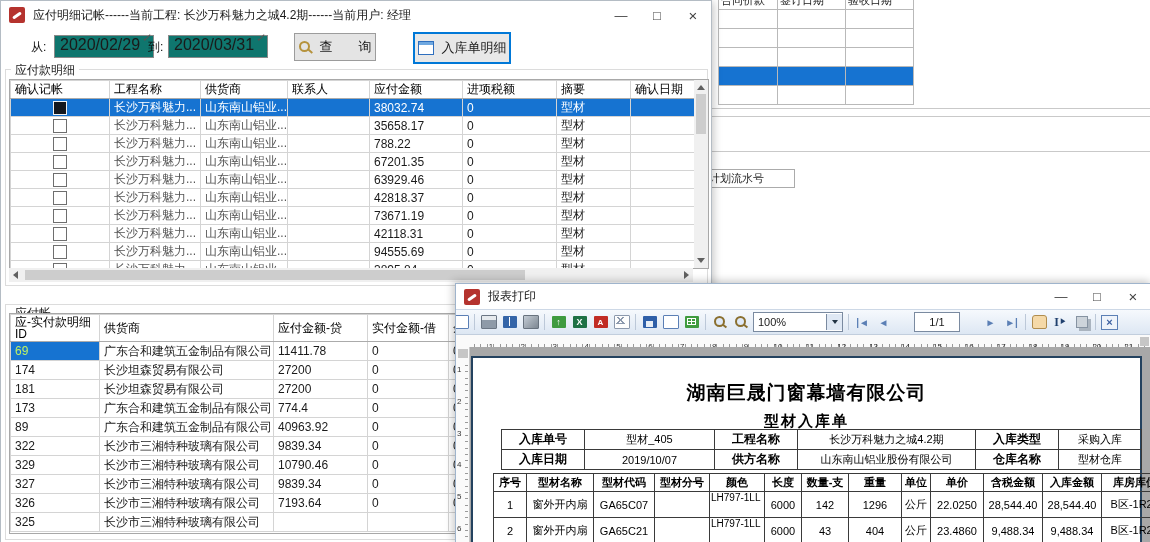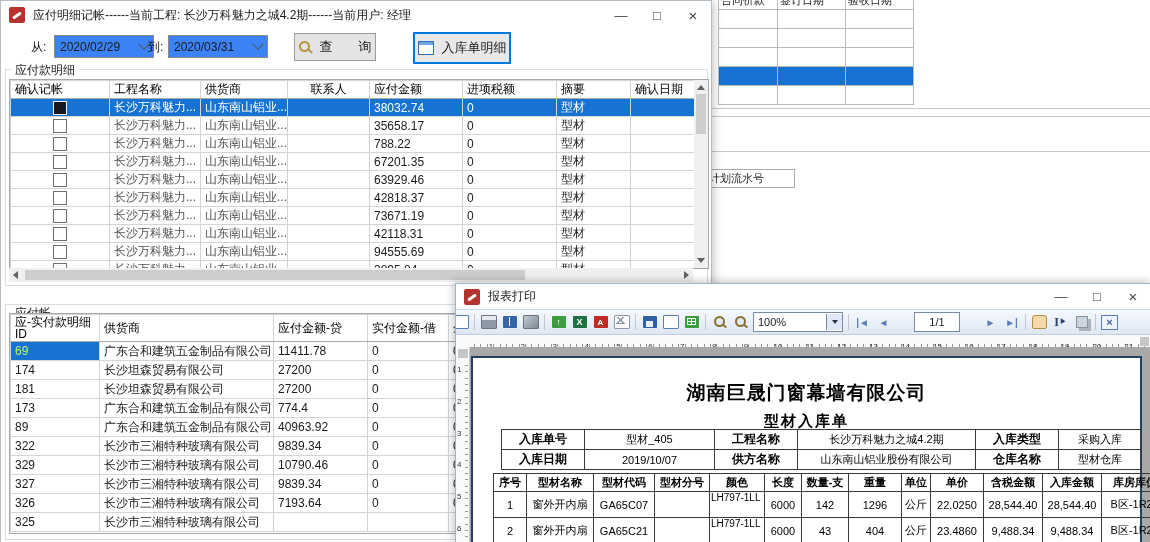--- a/index.html
+++ b/index.html
@@ -11,21 +11,21 @@
   #win1{left:0;top:0;width:710px;height:542px;border:1px solid #b4bcc4;box-shadow:2px 2px 8px rgba(0,0,0,.22);z-index:10;}
   #win2{left:455px;top:283px;width:695px;height:259px;border:1px solid #9fb4cc;box-shadow:-2px -2px 8px rgba(0,0,0,.22);z-index:20;overflow:hidden;background:#f0f0f0;}
   #bgwin{left:700px;top:0;width:450px;height:260px;z-index:1;background:#fff;}
   .titlebar{display:flex;align-items:center;height:28px;background:#fff;font-size:12px;}
   .appicon{width:16px;height:16px;margin:0 8px 0 8px;background:#b5332e;border-radius:2px;position:relative;flex:0 0 auto;}
   .appicon::after{content:'';position:absolute;left:3px;top:7px;width:10px;height:3px;background:#fff;transform:rotate(-35deg);border-radius:2px;}
   .wbtns{margin-left:auto;display:flex;}
   .wbtn{width:36px;height:24px;display:flex;align-items:center;justify-content:center;font-size:13px;color:#444;}
   
   .lbl{font-size:12px;color:#111;}
-  .combo{display:flex;align-items:center;border:1px solid #8a8a8a;background:#3b82f6;height:21px;font-size:12px;padding:0 5px;}
+  .combo{display:flex;border:1px solid #8a8a8a;background:#0f766e;height:21px;font-size:16px;padding:0 5px;}
   .combo .val{flex:1;}
   .chev{width:7px;height:7px;border-right:1.6px solid #555;border-bottom:1.6px solid #555;transform:rotate(45deg) translate(-2px,-2px);margin-left:6px;}
   .btn{display:flex;align-items:center;justify-content:center;background:#e4e4e4;border:1px solid #9c9c9c;font-size:13px;}
   .btn.focus{border:2px solid #0078d7;background:#e8e8e8;}
   .mag{position:relative;width:13px;height:13px;margin-right:8px;}
   .mag::before{content:'';position:absolute;left:0;top:0;width:7px;height:7px;border:2px solid #b5923c;border-radius:50%;}
   .mag::after{content:'';position:absolute;left:8px;top:9px;width:6px;height:2px;background:#b5923c;transform:rotate(40deg);}
   .winico{position:relative;width:14px;height:12px;border:1px solid #2f6fbe;background:#fff;margin-right:8px;}
   .winico::after{content:'';position:absolute;left:0;top:0;right:0;height:3px;background:#6fa8e0;}
   .groupbox{border:1px solid #dcdcdc;}
@@ -185,21 +185,21 @@
     <div class="abs groupbox" style="left:4px;top:68px;width:701px;height:215px;"></div>
     <span class="abs grouplabel" style="left:10px;top:61px;">应付款明细</span>
 
     <div class="abs" style="left:8px;top:78px;width:698px;height:188px;overflow:hidden;border:1px solid #a8a8a8;background:#fff;">
       <table class="g" style="width:684px;">
         <tbody>
             <tr style="height:18px;">
           <th style="width:90px;">确认记帐</th>
           <th style="width:82px;">工程名称</th>
           <th style="width:78px;">供货商</th>
-          <th style="width:73px;text-align:center;">联系人</th>
+          <th style="width:73px;">联系人</th>
           <th style="width:84px;">应付金额</th>
           <th style="width:85px;">进项税额</th>
           <th style="width:65px;">摘要</th>
           <th style="width:80px;">确认日期</th>
 
         </tr>
         <tr class="sel">
           <td class="c-cb"><span class="cb dark"></span></td>
           <td>长沙万科魅力...</td>
           <td>山东南山铝业...</td>

